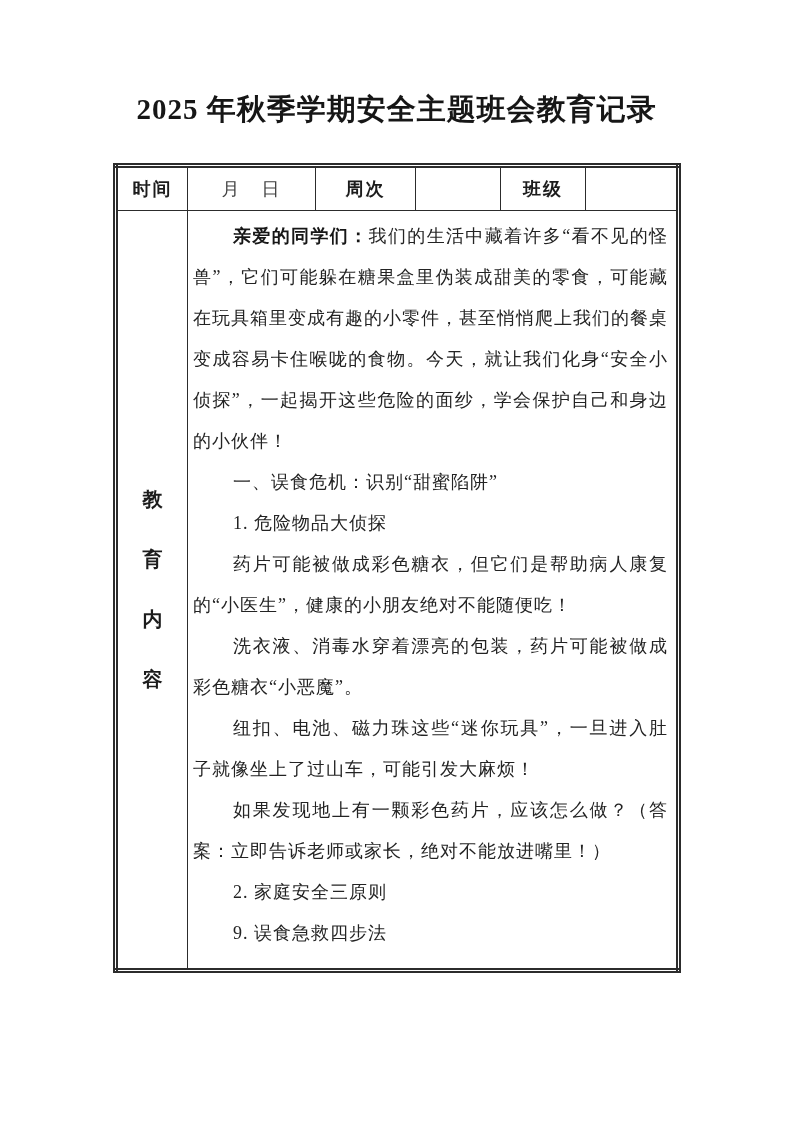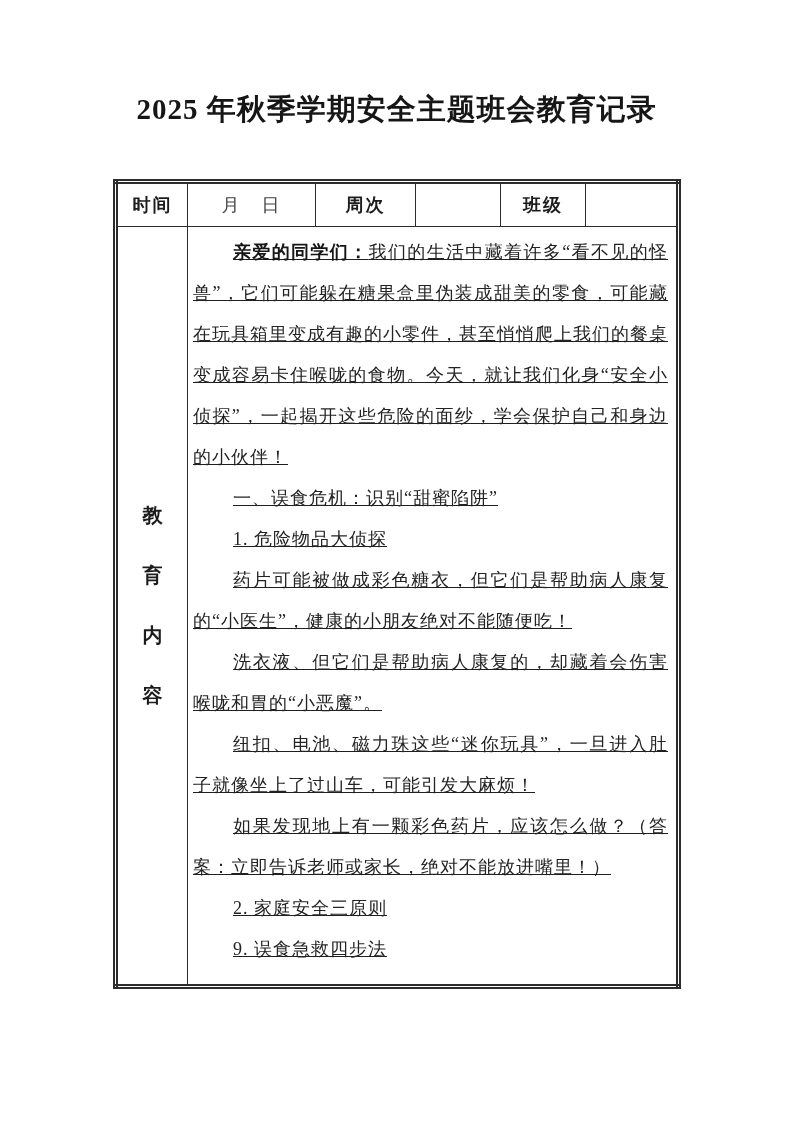--- a/index.html
+++ b/index.html
@@ -23,21 +23,21 @@
     top: 90px; left: 0; width: 100%;
     margin: 0;
     text-align: center;
     font-size: 29px;
     font-weight: bold;
     letter-spacing: 1px;
     color: #161616;
   }
   .form-table {
     position: absolute;
-    left: 113px; top: 179px;
+    left: 113px; top: 163px;
     width: 566px;
     border-collapse: collapse;
     table-layout: fixed;
     border: 5px double #2c2c2c;
   }
   .form-table td {
     border: 1.6px solid #2c2c2c;
     vertical-align: middle;
     overflow: hidden;
   }
@@ -70,21 +70,20 @@
     justify-content: center;
     gap: 33px;
     height: 100%;
     font-size: 20px;
     font-weight: bold;
     color: #1c1c1c;
   }
   td.content-cell {
     vertical-align: top;
     padding: 5px 8px 14px 5px;
-    text-decoration: underline;
   }
   .content-body p {
     margin: 0;
     font-size: 18px;
     line-height: 41px;
     letter-spacing: 1px;
     text-align: justify;
     text-justify: inter-character;
     text-indent: 40px;
     color: #232323;
@@ -124,21 +123,21 @@
               <div>内</div>
               <div>容</div>
             </div>
         </td>
         <td class="content-cell" colspan="5">
           <div class="content-body" id="paragraphs">
               <p><b>亲爱的同学们：</b>我们的生活中藏着许多“看不见的怪兽”，它们可能躲在糖果盒里伪装成甜美的零食，可能藏在玩具箱里变成有趣的小零件，甚至悄悄爬上我们的餐桌变成容易卡住喉咙的食物。今天，就让我们化身“安全小侦探”，一起揭开这些危险的面纱，学会保护自己和身边的小伙伴！</p>
               <p>一、误食危机：识别“甜蜜陷阱”</p>
               <p>1. 危险物品大侦探</p>
               <p>药片可能被做成彩色糖衣，但它们是帮助病人康复的“小医生”，健康的小朋友绝对不能随便吃！</p>
-              <p>洗衣液、但它们是帮助病人康复的，却藏着会伤害喉咙和胃的“小恶魔”。</p>
+              <p>洗衣液、消毒水穿着漂亮的包装，药片可能被做成彩色糖衣“小恶魔”。</p>
               <p>纽扣、电池、磁力珠这些“迷你玩具”，一旦进入肚子就像坐上了过山车，可能引发大麻烦！</p>
               <p>如果发现地上有一颗彩色药片，应该怎么做？（答案：立即告诉老师或家长，绝对不能放进嘴里！）</p>
               <p>2. 家庭安全三原则</p>
               <p>9. 误食急救四步法</p>
             </div>
         </td>
       </tr>
     </tbody>
   </table>
 

